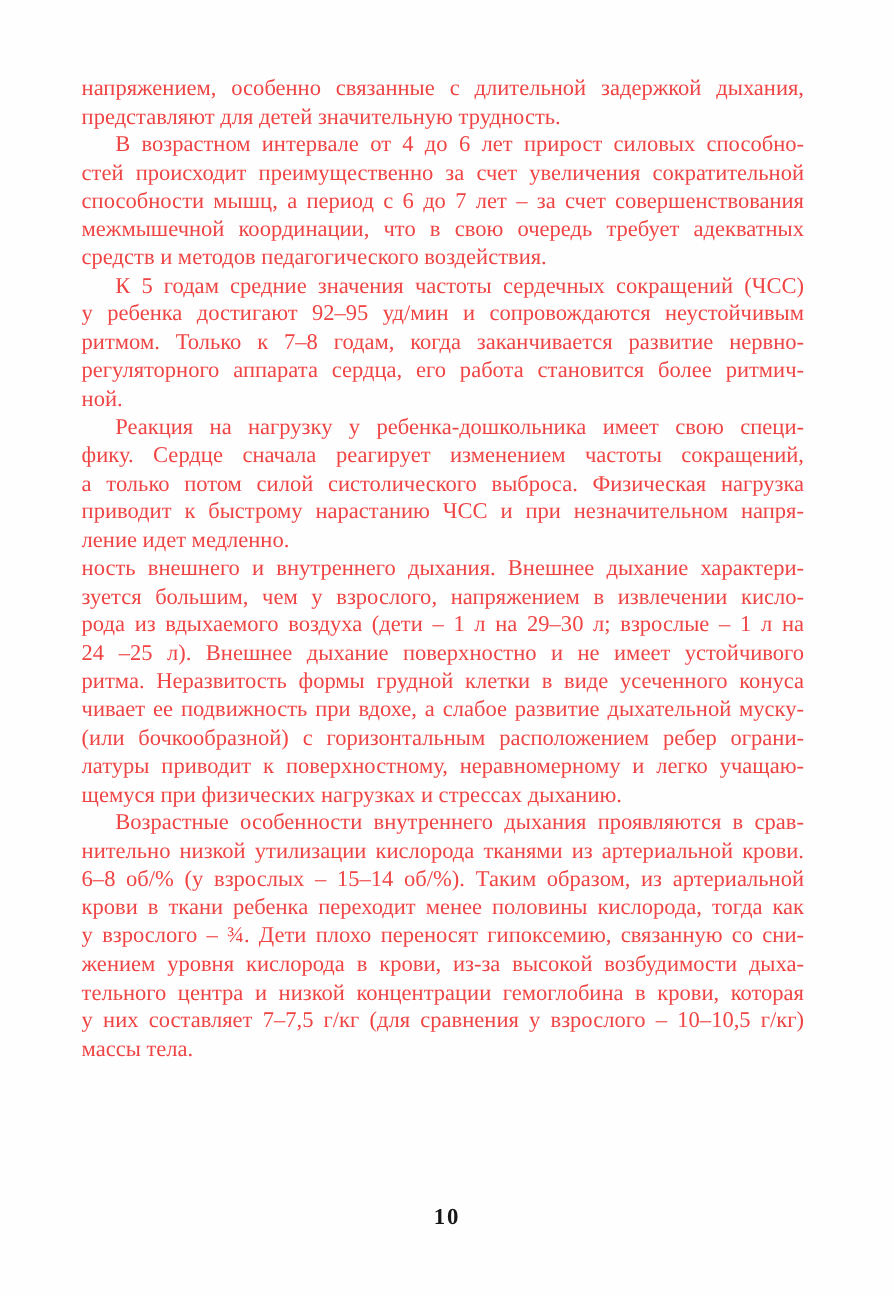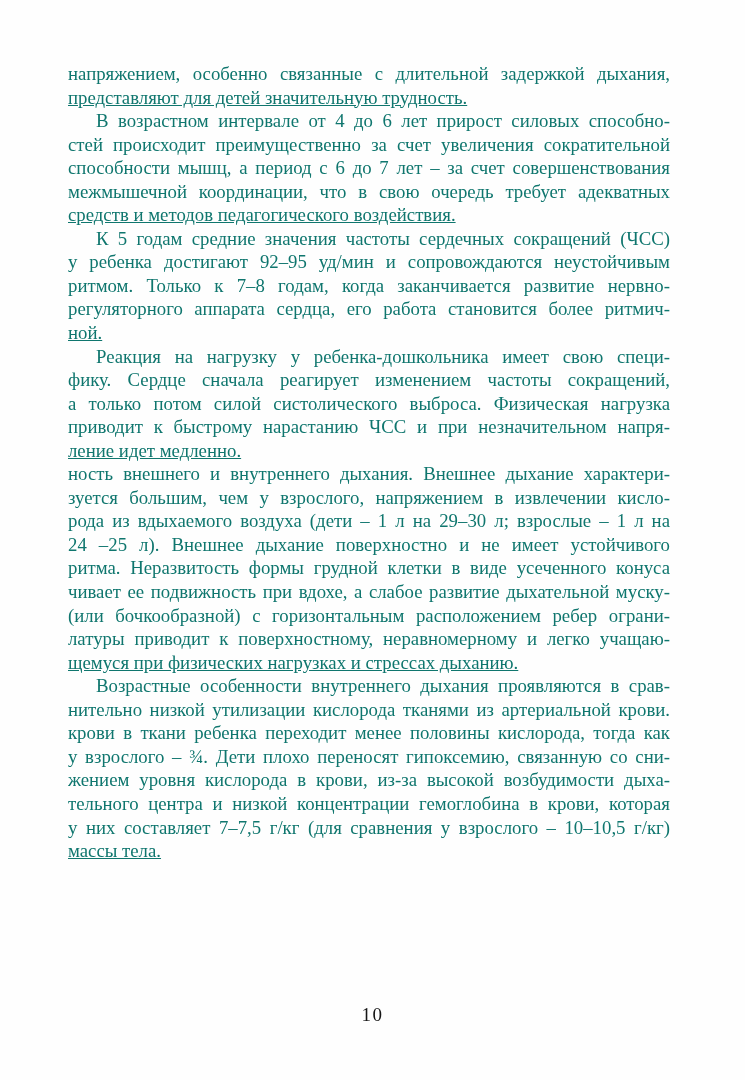--- a/index.html
+++ b/index.html
@@ -19,47 +19,46 @@
     inset: 0;
     background: #fefefe;
   }
   .text-block {
     position: absolute;
     left: 68px;
     top: 62px;
     width: 602px;
     font-size: 18.8px;
     line-height: 23.55px;
-    color: #0f766e;
+    color: #ef4444;
   }
   .para {
     margin: 0;
     padding: 0;
   }
   .line {
     height: 23.55px;
     overflow: hidden;
     text-align: justify;
     text-align-last: justify;
     white-space: normal;
   }
   .line.last {
     text-align-last: left;
-    text-decoration: underline;
   }
   .line.indent {
     text-indent: 28px;
   }
   .page-number {
     position: absolute;
     top: 1004px;
     left: 0;
     width: 745px;
     text-align: center;
-    font-weight: normal;
+    font-weight: bold;
     font-size: 19px;
     letter-spacing: 1.5px;
     color: #161616;
   }
 </style>
 </head>
 <body>
 
 <div class="page">
   <div class="text-block">
@@ -95,20 +94,21 @@
         <div class="line">24 –25 л). Внешнее дыхание поверхностно и не имеет устойчивого</div>
         <div class="line">ритма. Неразвитость формы грудной клетки в виде усеченного конуса</div>
         <div class="line">чивает ее подвижность при вдохе, а слабое развитие дыхательной муску-</div>
         <div class="line">(или бочкообразной) с горизонтальным расположением ребер ограни-</div>
         <div class="line">латуры приводит к поверхностному, неравномерному и легко учащаю-</div>
         <div class="line last">щемуся при физических нагрузках и стрессах дыханию.</div>
       </div>
       <div class="para">
         <div class="line indent">Возрастные особенности внутреннего дыхания проявляются в срав-</div>
         <div class="line">нительно низкой утилизации кислорода тканями из артериальной крови.</div>
+        <div class="line">6–8 об/% (у взрослых – 15–14 об/%). Таким образом, из артериальной</div>
         <div class="line">крови в ткани ребенка переходит менее половины кислорода, тогда как</div>
         <div class="line">у взрослого – ¾. Дети плохо переносят гипоксемию, связанную со сни-</div>
         <div class="line">жением уровня кислорода в крови, из-за высокой возбудимости дыха-</div>
         <div class="line">тельного центра и низкой концентрации гемоглобина в крови, которая</div>
         <div class="line">у них составляет 7–7,5 г/кг (для сравнения у взрослого – 10–10,5 г/кг)</div>
         <div class="line last">массы тела.</div>
       </div>
     </div>
   <div class="page-number">10</div>
 </div>

